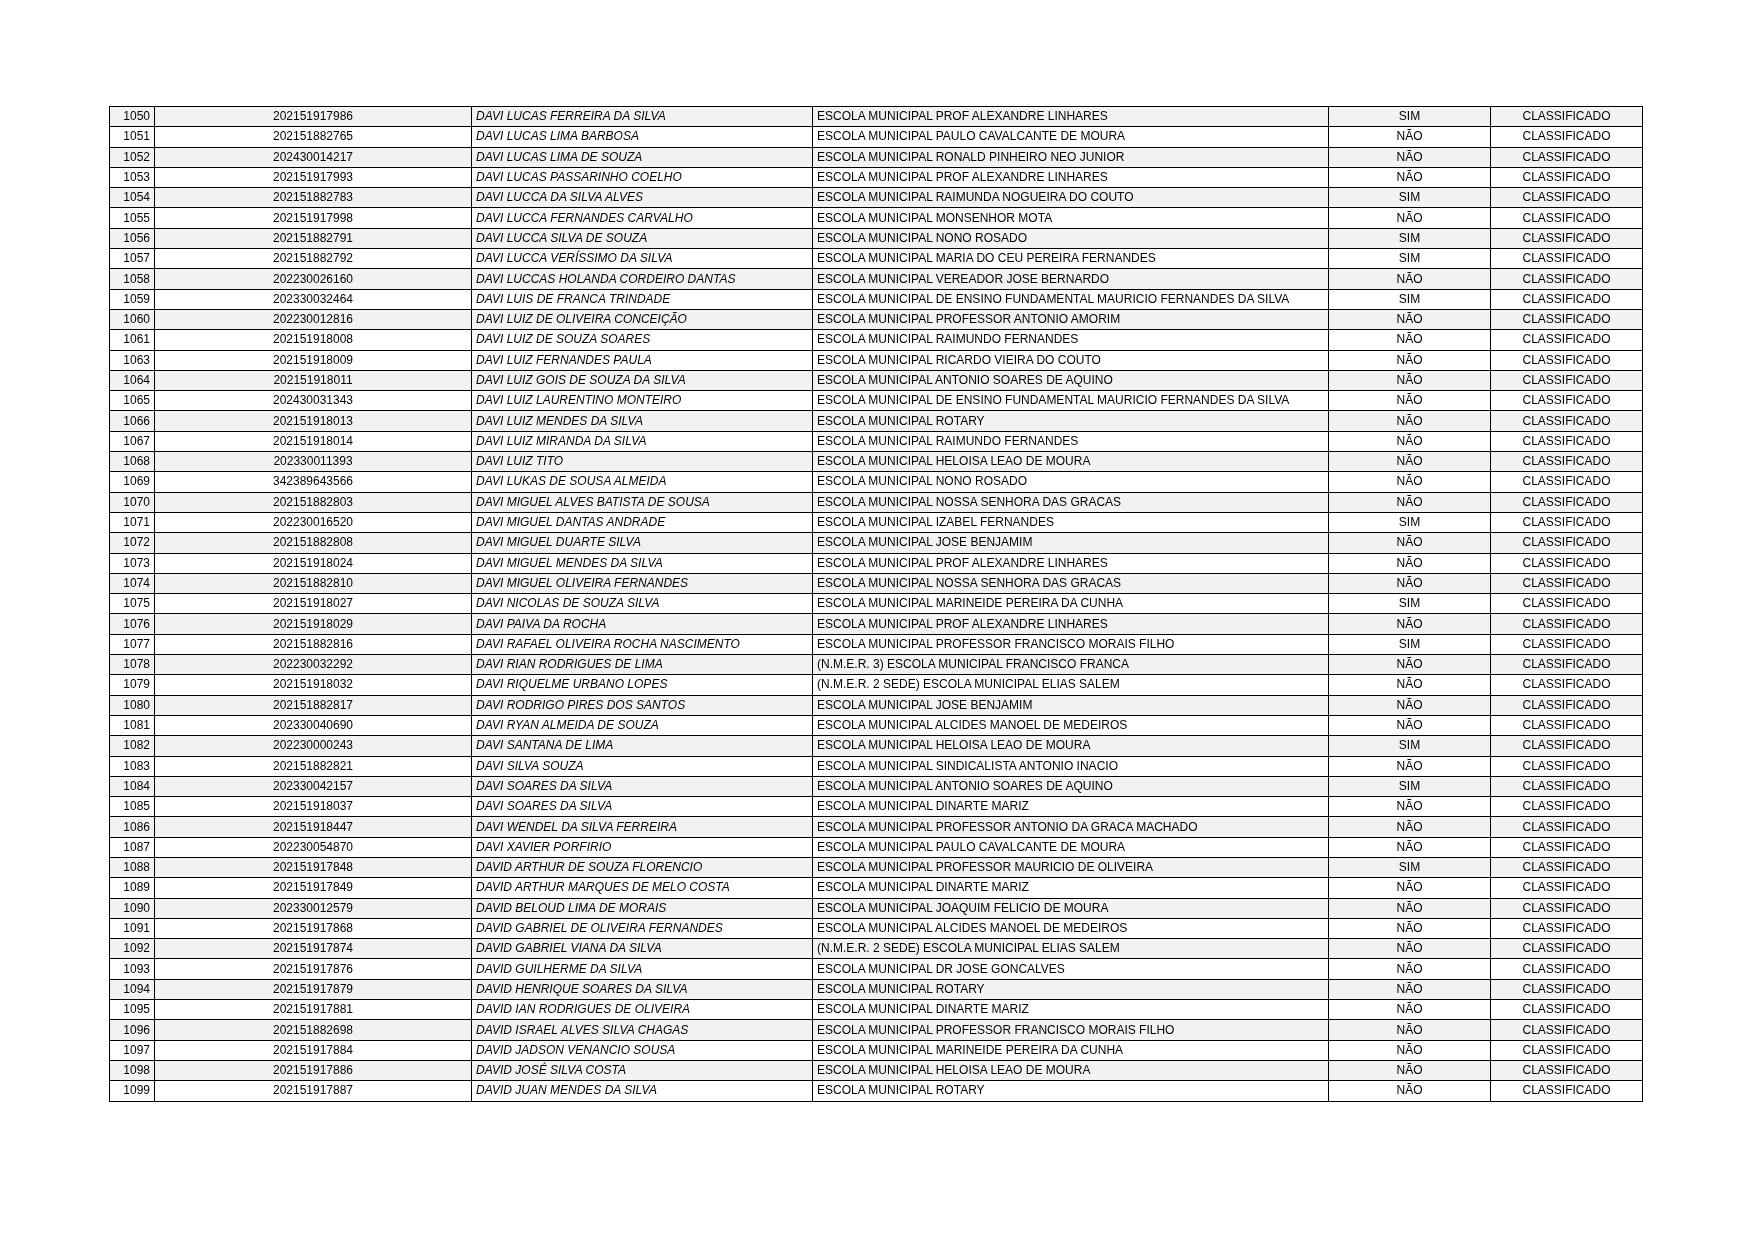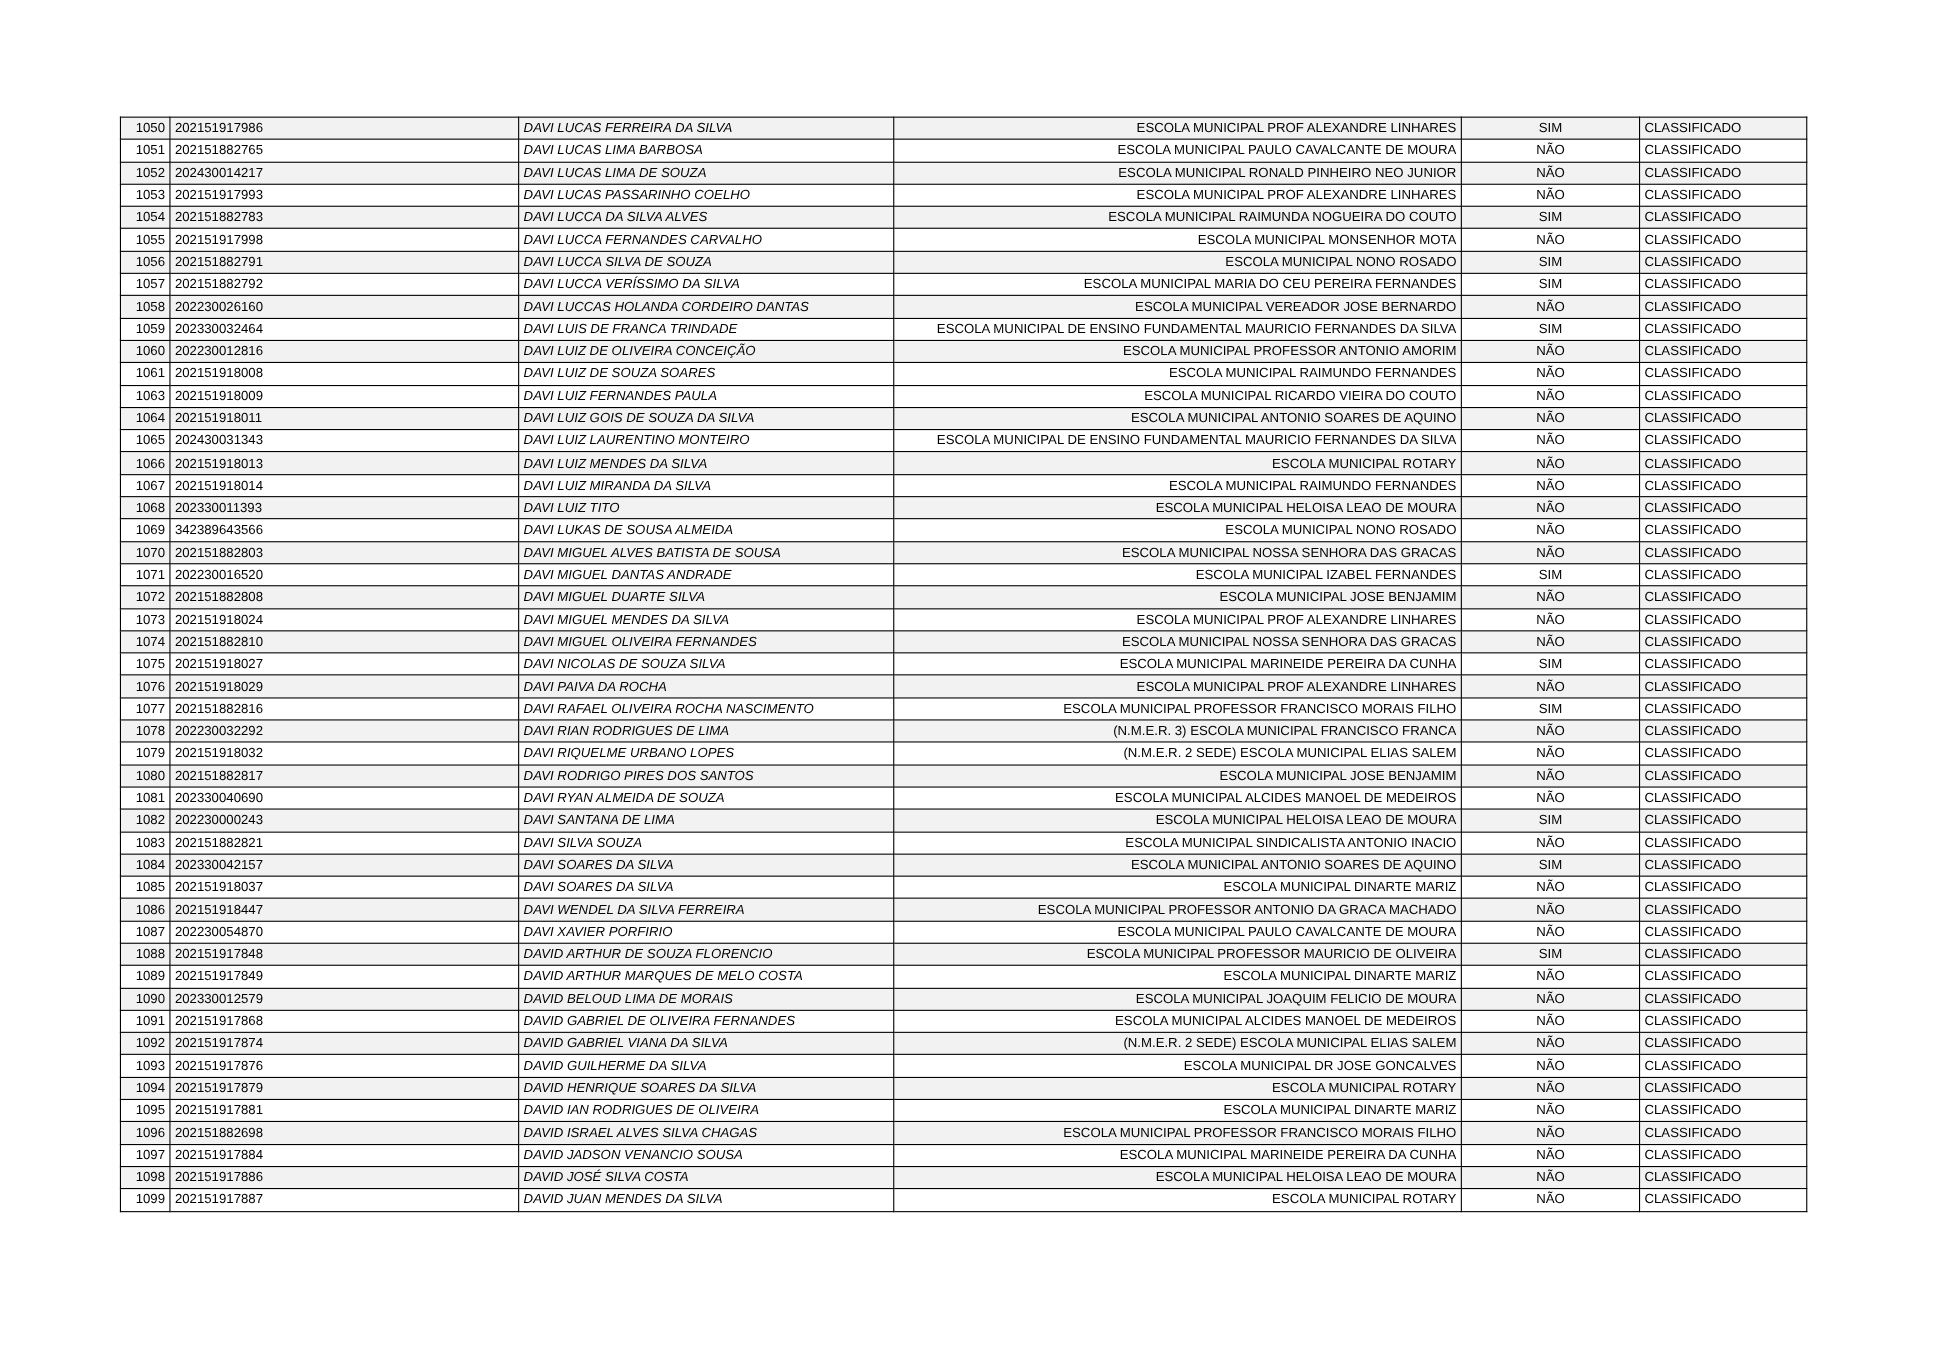--- a/index.html
+++ b/index.html
@@ -35,25 +35,25 @@
     height: 19.3px;
     padding: 0 4px;
     white-space: nowrap;
     overflow: hidden;
     font-family: "Liberation Sans", sans-serif;
     color: #000000;
   }
   tr.shaded td { background: #f2f2f2; }
   tr.plain td  { background: #ffffff; }
   td.col-rank   { text-align: right;  padding-right: 5px; }
-  td.col-id     { text-align: left; }
+  td.col-id     { text-align: center; }
   td.col-name   { text-align: left; font-style: italic; }
-  td.col-school { text-align: right; }
+  td.col-school { text-align: left; }
   td.col-status { text-align: center; }
-  td.col-result { }
+  td.col-result { text-align: center; }
 </style>
 </head>
 <body>
 
 <div id="doc-page">
   <table id="classification-table">
     <colgroup>
       <col style="width:45px">
       <col style="width:317px">
       <col style="width:341px">

